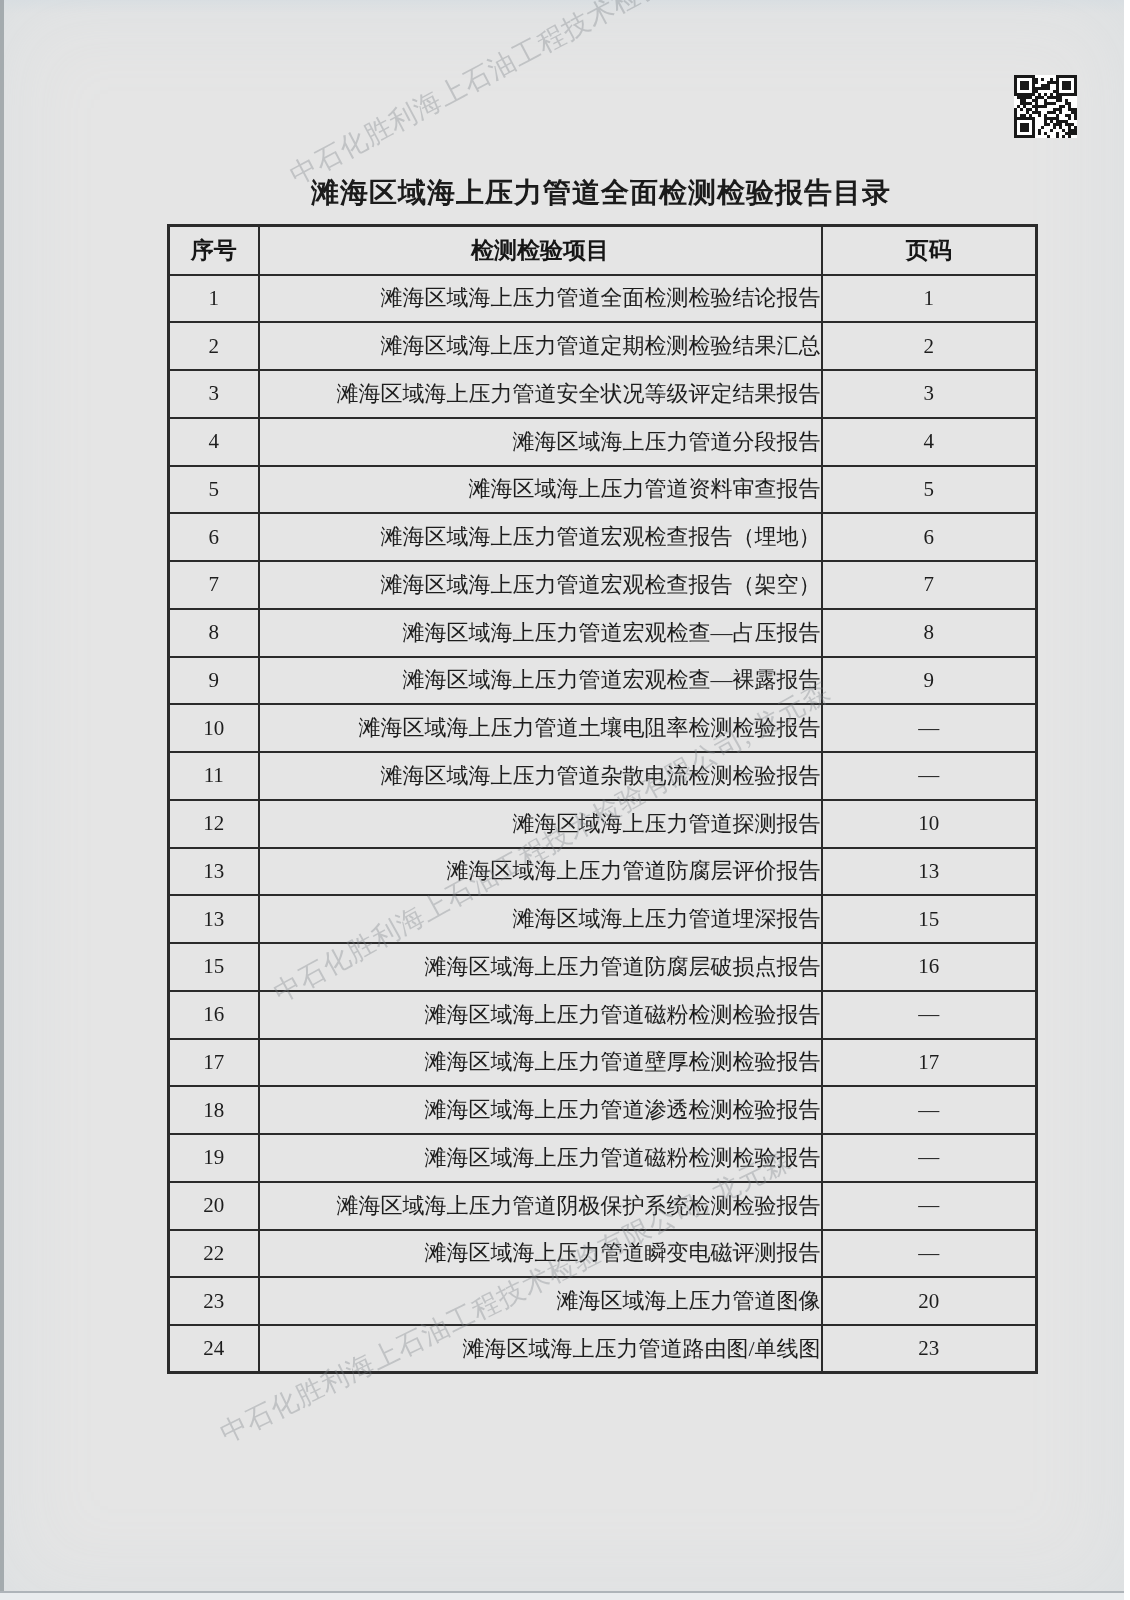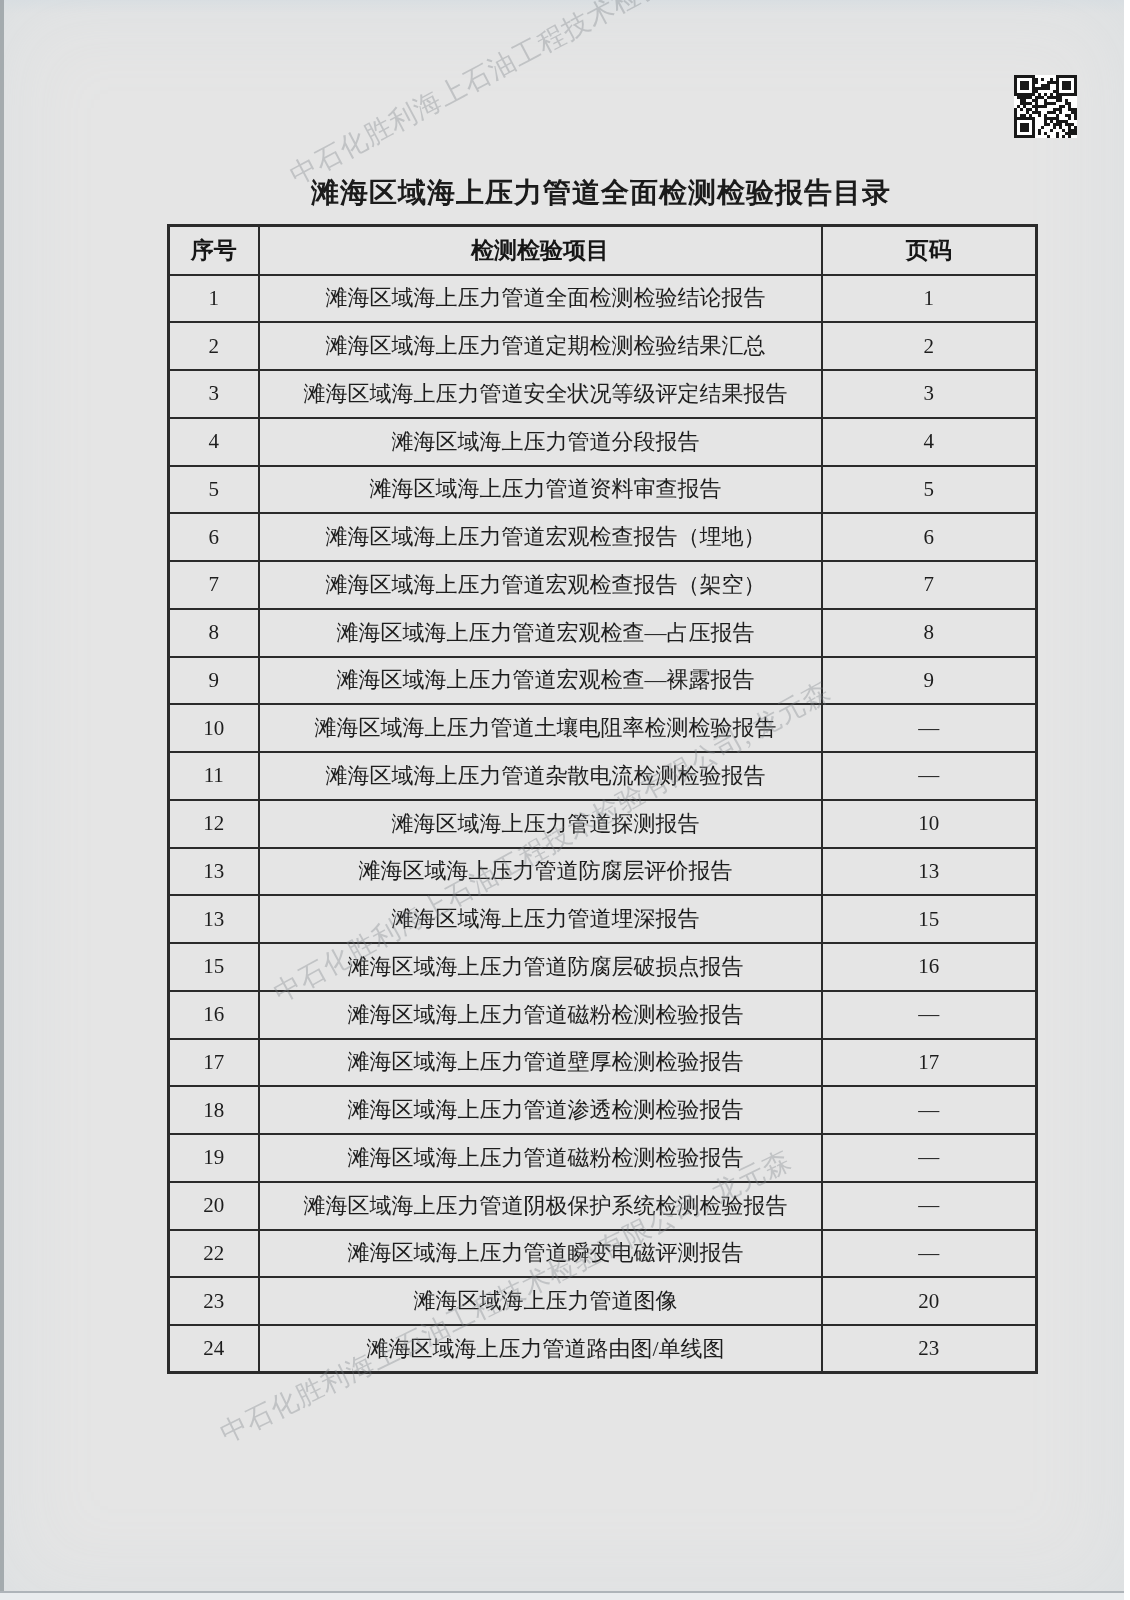--- a/index.html
+++ b/index.html
@@ -30,21 +30,21 @@
     border-collapse:collapse;table-layout:fixed;
     background:transparent;
   }
   table.toc, table.toc th, table.toc td{border:2px solid #2b2b2b;}
   table.toc{border-width:3px;}
   table.toc thead tr{height:49px;}
   table.toc tbody tr{height:47.76px;}
   th{font-size:23px;font-weight:700;color:#161616;text-align:center;padding:0;}
   td{color:#1d1d1d;padding:0;overflow:hidden;white-space:nowrap;}
   td.c-no{text-align:center;font-size:21px;}
-  td.c-item{text-align:center;font-size:22px;padding-left:11px;}
+  td.c-item{text-align:right;font-size:22px;padding-left:11px;}
   td.c-page{text-align:center;font-size:21px;}
 
   .watermark{
     position:absolute;white-space:nowrap;pointer-events:none;
     font-size:27px;line-height:36px;letter-spacing:1px;
     color:rgba(122,128,136,0.34);
     transform-origin:0 50%;
     z-index:3;
     font-family:"Liberation Serif", serif;
   }

